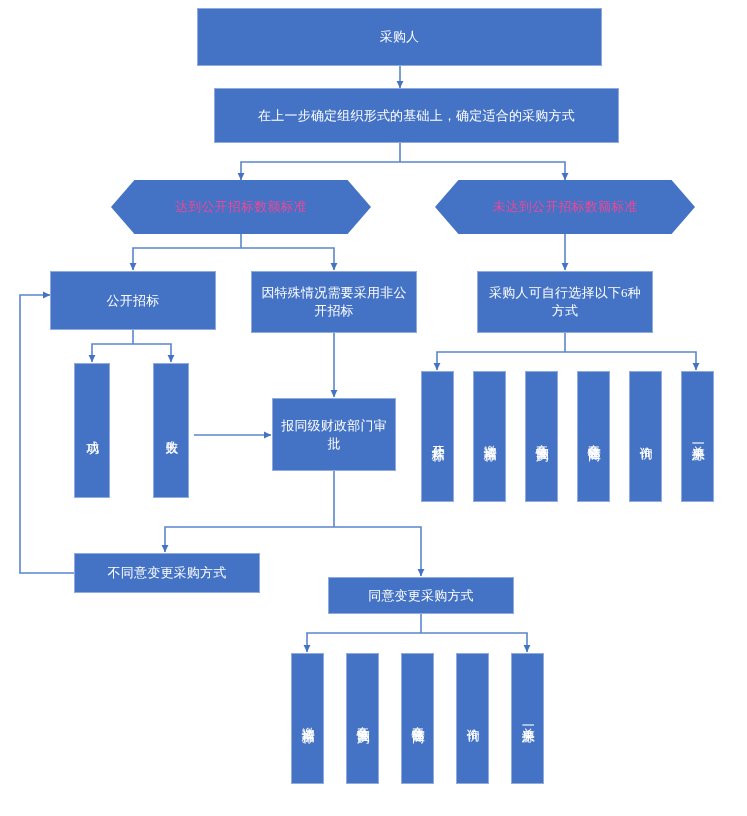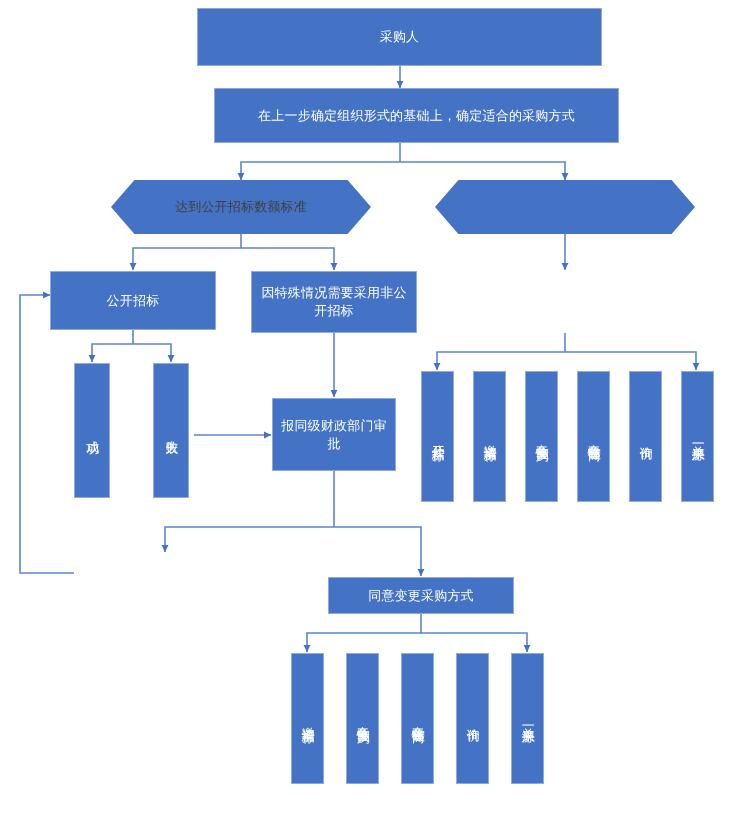--- a/index.html
+++ b/index.html
@@ -29,21 +29,21 @@
     text-align: center;
     box-sizing: border-box;
     font-size: 13px;
     line-height: 1.35;
     letter-spacing: 0.2px;
     -webkit-font-smoothing: antialiased;
   }
   .node.hex {
     background: transparent;
     border: none;
-    color: #404040;
+    color: #ec4899;
   }
   .hex-shape {
     position: absolute;
     inset: 0;
     background: #4472C4;
     clip-path: polygon(9% 0%, 91% 0%, 100% 50%, 91% 100%, 9% 100%, 0% 50%);
   }
   .hex-label {
     position: relative;
     z-index: 2;
@@ -139,30 +139,34 @@
     <span>在上一步确定组织形式的基础上，确定适合的采购方式</span>
   </div>
 
   <div class="node hex" style="left:111px; top:180px; width:260px; height:54px;">
     <div class="hex-shape"></div>
     <span class="hex-label">达到公开招标数额标准</span>
   </div>
 
   <div class="node hex" style="left:435px; top:180px; width:260px; height:54px;">
     <div class="hex-shape"></div>
+    <span class="hex-label">未达到公开招标数额标准</span>
   </div>
 
   <div class="node" style="left:50px; top:271px; width:166px; height:59px;">
     <span>公开招标</span>
   </div>
 
   <div class="node" style="left:251px; top:271px; width:166px; height:62px; padding:12px 8px;">
     <span>因特殊情况需要采用非公开招标</span>
   </div>
 
+  <div class="node" style="left:477px; top:271px; width:176px; height:62px; padding:0 8px;">
+    <span>采购人可自行选择以下6种方式</span>
+  </div>
 
   <div class="vnode" style="left:74px; top:363px; width:36px; height:135px;">
     <span class="vtext">成功</span>
   </div>
 
   <div class="vnode" style="left:153px; top:363px; width:36px; height:135px;">
     <span class="vtext">失败</span>
   </div>
 
   <div class="node" style="left:272px; top:398px; width:124px; height:73px; padding:16px 8px;">
@@ -181,20 +185,23 @@
   <div class="vnode" style="left:577px; top:371px; width:33px; height:131px;">
     <span class="vtext">竞争性磋商</span>
   </div>
   <div class="vnode" style="left:629px; top:371px; width:33px; height:131px;">
     <span class="vtext">询价</span>
   </div>
   <div class="vnode" style="left:681px; top:371px; width:33px; height:131px;">
     <span class="vtext">单一来源</span>
   </div>
 
+  <div class="node" style="left:74px; top:553px; width:186px; height:40px;">
+    <span>不同意变更采购方式</span>
+  </div>
 
   <div class="node" style="left:328px; top:577px; width:186px; height:37px;">
     <span>同意变更采购方式</span>
   </div>
 
   <div class="vnode" style="left:291px; top:653px; width:33px; height:131px;">
     <span class="vtext">邀请招标</span>
   </div>
   <div class="vnode" style="left:346px; top:653px; width:33px; height:131px;">
     <span class="vtext">竞争性谈判</span>

